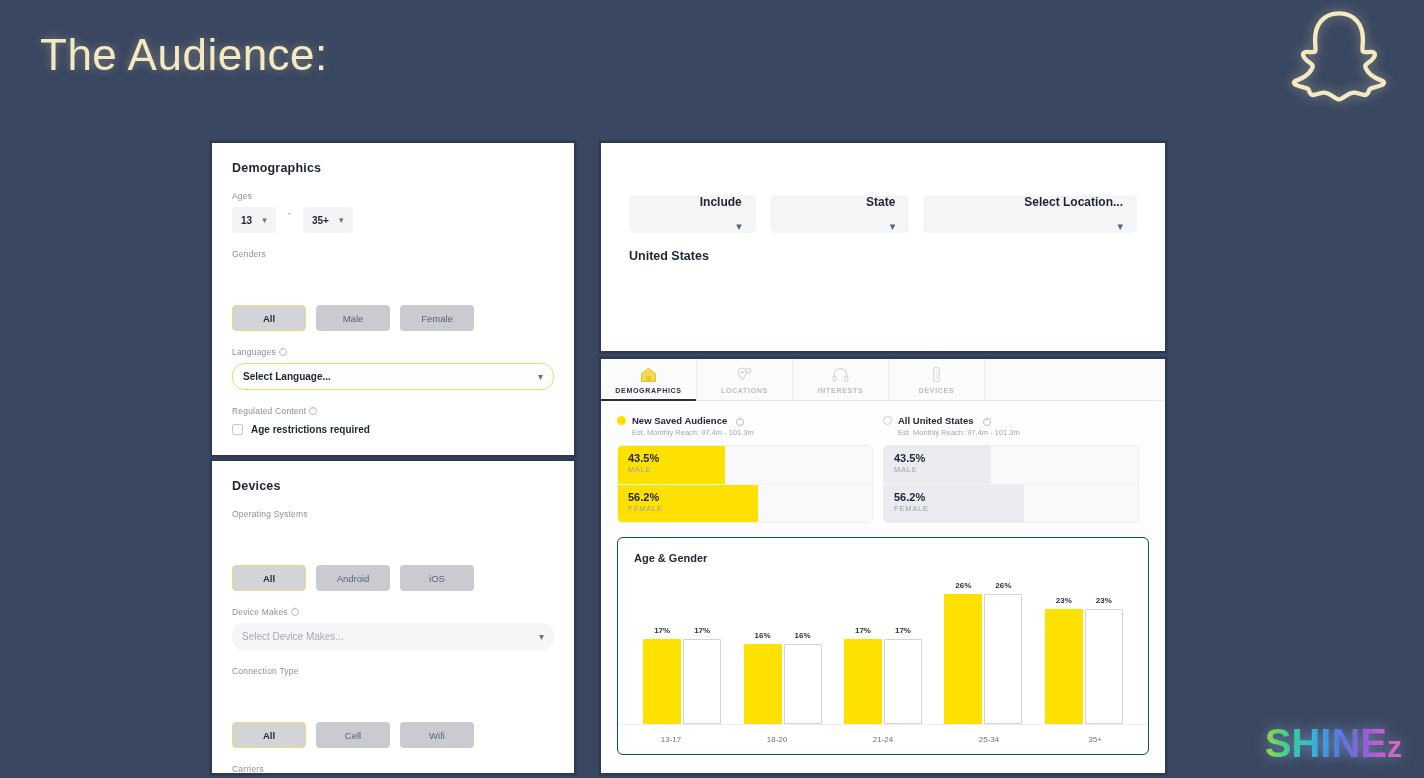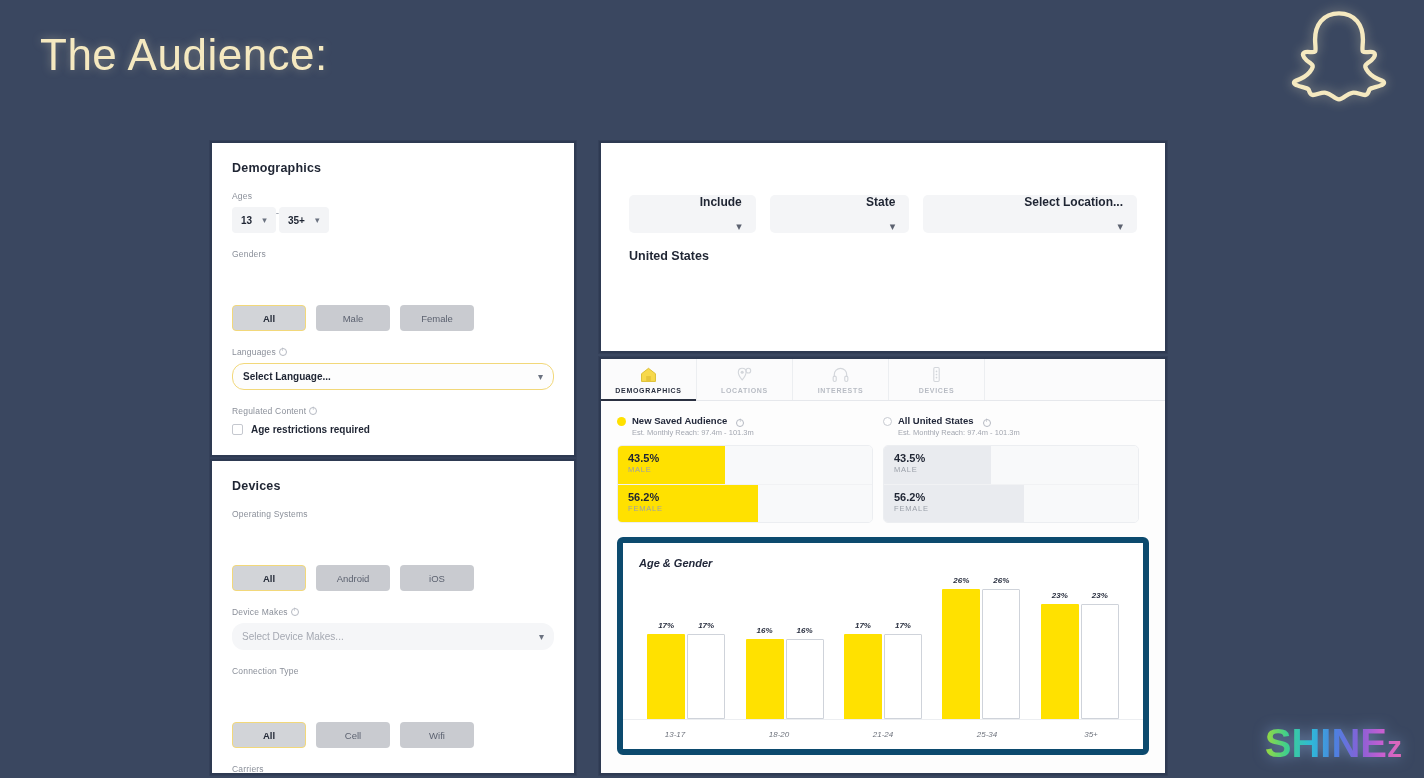--- a/index.html
+++ b/index.html
@@ -83,21 +83,21 @@
     display: inline-block; width: 8px; height: 8px;
     border: 1px solid #b6bac3; border-radius: 50%;
     position: relative; top: 1px; margin-left: 3px;
   }
   .info-icon::after {
     content: "i"; position: absolute; left: 0; right: 0; top: -3px;
     font-size: 6px; text-align: center; color: #b6bac3;
   }
 
   
-  .age-row { display: flex; align-items: flex-start; gap: 0; }
+  .age-row { display: flex; align-items: flex-start; gap: 12px; }
   .mini-select {
     background: #f3f4f6; border-radius: 4px;
     height: 26px; padding: 0 9px;
     display: flex; align-items: center; gap: 10px;
     font-size: 10px; font-weight: bold; color: #1f2533;
   }
   .mini-select .chev { color: #6b7280; font-size: 9px; font-weight: normal; }
   .dash { color: #9aa0ab; font-size: 10px; }
 
   
@@ -175,21 +175,21 @@
   }
   .tab.active .tab-label { color: #2b3141; }
   .tab.active::after {
     content: ""; position: absolute; left: 0; right: 0; bottom: -1px;
     height: 2px; background: #2b3141;
   }
   .tab-icon { height: 19px; display: flex; align-items: center; }
 
   .audience-cols { display: flex; padding: 14px 16px 0 16px; }
   .aud-col { width: 278px; padding-right: 10px; }
-  .aud-head { display: flex; align-items: flex-end; gap: 6px; }
+  .aud-head { display: flex; align-items: center; gap: 6px; }
   .dot-filled {
     width: 9px; height: 9px; border-radius: 50%; background: #ffe100;
   }
   .dot-empty {
     width: 9px; height: 9px; border-radius: 50%;
     border: 1px solid #c7cad1; background: #fff;
   }
   .aud-name { font-size: 9.5px; font-weight: bold; color: #22283a; }
   .aud-reach { font-size: 7.5px; color: #a3a7b0; margin: 2px 0 0 15px; }
 
@@ -201,22 +201,22 @@
   .bar-row + .bar-row { border-top: 1px solid #f1f2f4; }
   .bar-fill { position: absolute; left: 0; top: 0; bottom: 0; }
   .bar-fill.yellow { background: #ffe100; }
   .bar-fill.grey   { background: #e9ebef; }
   .bar-text { position: absolute; left: 10px; top: 6px; }
   .bar-pct { font-size: 11px; font-weight: bold; color: #1f2533; }
   .bar-sub { font-size: 7.5px; letter-spacing: 0.8px; color: #9ba0a9; margin-top: 1px; }
 
   
   .chart-card {
-    margin: 14px 16px 0 16px; border: 6px solid #0c4a6e; border-radius: 6px;
-    background: #fff; height: 218px; position: relative; overflow: hidden; font-style: italic;
+    margin: 14px 16px 0 16px; border: 1px solid #0c4a6e; border-radius: 6px;
+    background: #fff; height: 218px; position: relative; overflow: hidden;
   }
   .chart-title {
     position: absolute; left: 16px; top: 14px;
     font-size: 11px; font-weight: bold; color: #22283a;
   }
   .chart-plot {
     position: absolute; left: 14px; right: 14px; top: 38px; bottom: 30px;
     display: flex; align-items: flex-end; justify-content: space-around;
   }
   .group { display: flex; align-items: center; gap: 2px; position: relative; width: 86px; justify-content:center;}

